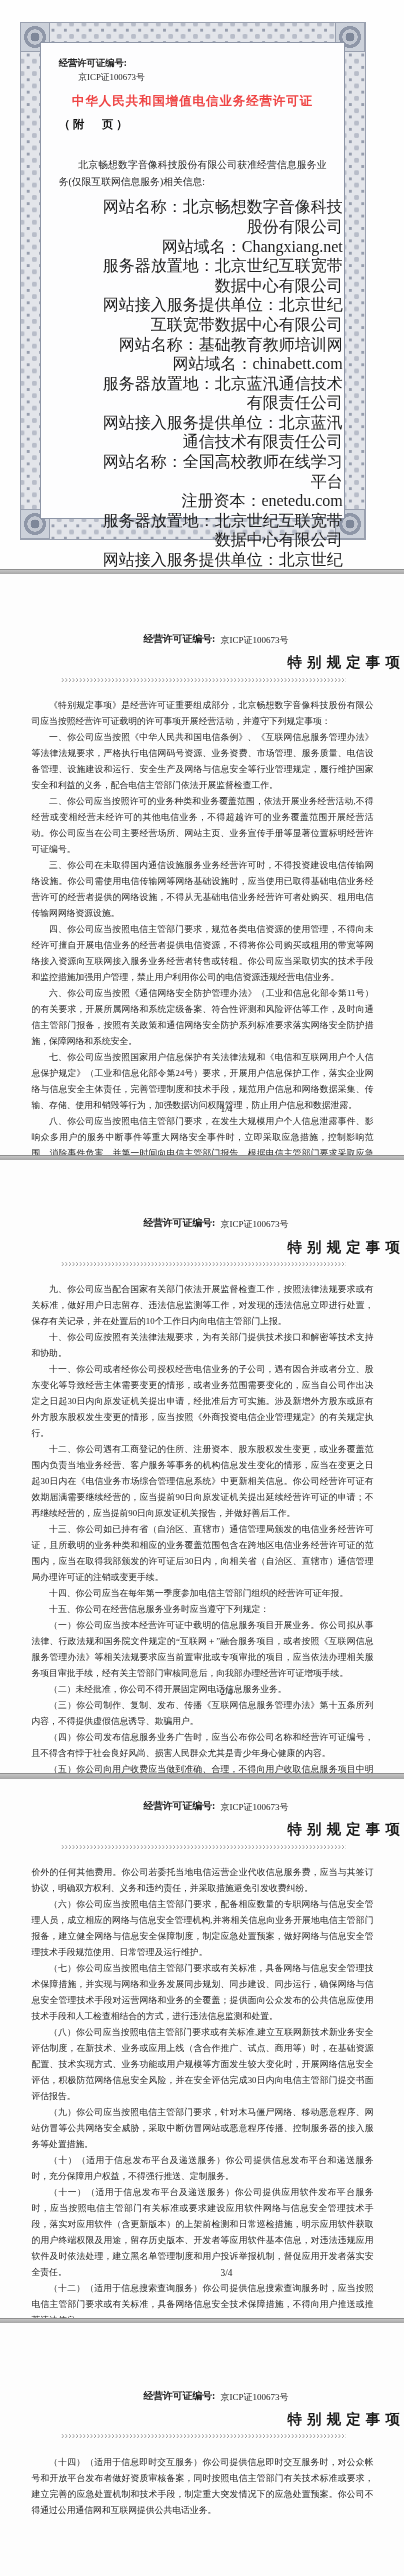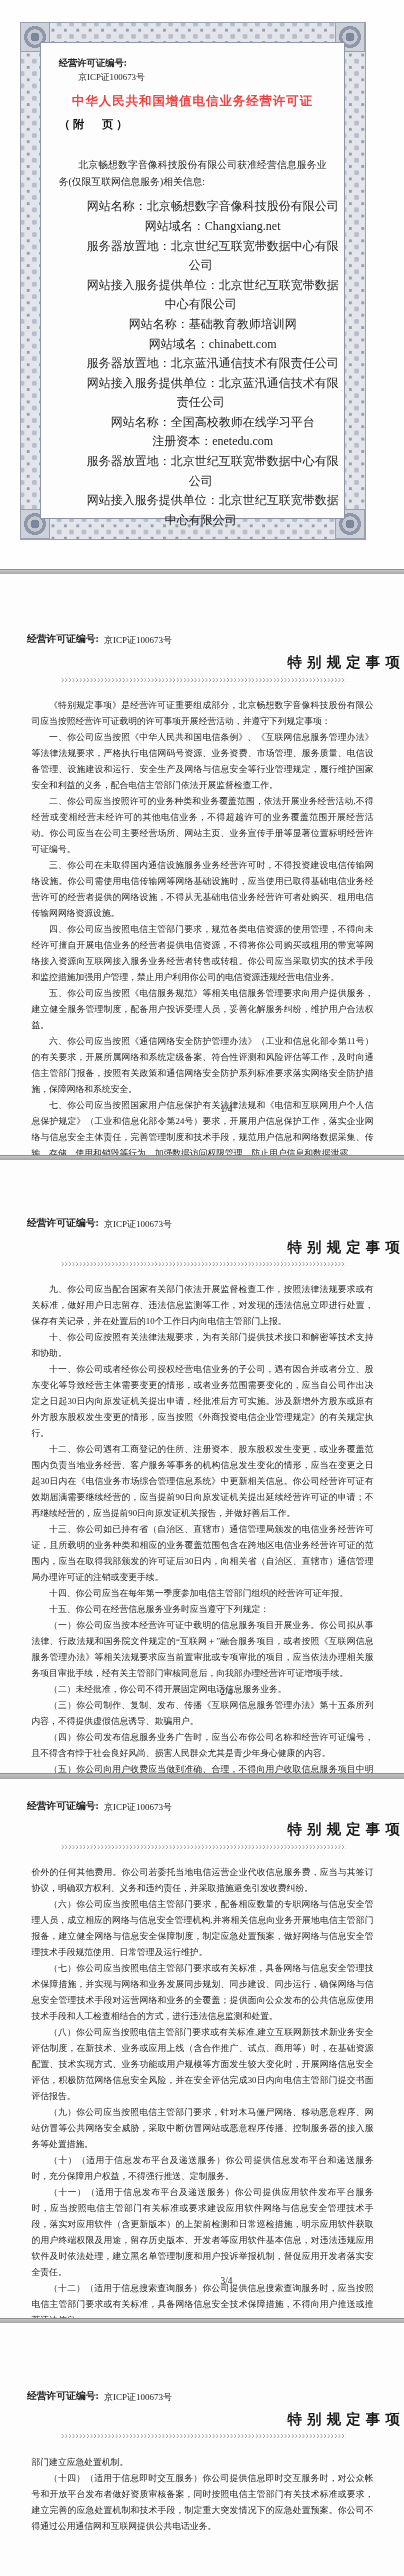--- a/index.html
+++ b/index.html
@@ -33,25 +33,25 @@
 
   .cert-no-label { margin:13.4px 0 0; font-size:9.3px; font-weight:bold; color:#232323; }
   .cert-no-value { margin:2.1px 0 0; padding-left:19.6px; font-size:8.8px; color:#232323; }
   .cert-title { margin:9.3px 0 0; text-align:center; font-size:12.4px; font-weight:bold;
     letter-spacing:1px; color:#ef4444; }
   .cert-subtitle { margin:7.2px 0 0; font-size:11.3px; font-weight:bold;
     letter-spacing:3.1px; color:#111; }
   .cert-intro { margin:24px 0 0; font-size:9.8px; line-height:17px; text-indent:2em;
     text-align:justify; color:#1d1d1d; }
   .cert-lines { width:284px; margin-top:7.2px; }
-  .cert-lines p { margin:0; font-size:12px; line-height:19.6px; text-indent:2em;
-    text-align:center; color:#1d1d1d; }
+  .cert-lines p { margin:0; font-size:16px; line-height:19.6px; text-indent:2em;
+    text-align:right; color:#1d1d1d; }
 
   
-  .doc-header { margin-left:27px; font-size:9.8px; font-weight:bold; color:#202020; }
+  .doc-header { margin-left:27px; font-size:9.8px; font-weight:bold; color:#202020;text-align:center; }
   .lic-num { font-weight:normal; font-size:9px; margin-left:5.2px; position:relative; top:1px; }
   .doc-title { margin:7.2px 0 0; text-align:right; font-size:14.4px; font-weight:bold;
     letter-spacing:5.2px; text-indent:5.2px; color:#1a1a1a; }
   .zigzag { width:286px; height:4.1px; margin:5.2px auto 0; opacity:.75;
     background-image:
       linear-gradient(135deg, rgba(0,0,0,0) 68%, #6e6e6e 70%, #6e6e6e 82%, rgba(0,0,0,0) 84%),
       linear-gradient(45deg,  rgba(0,0,0,0) 68%, #8a8a8a 70%, #8a8a8a 82%, rgba(0,0,0,0) 84%);
     background-size:3.6px 4.1px; }
   .doc-body { width:342px; margin:15.5px auto 0; font-size:8.8px; line-height:16px;
     text-align:justify; color:#1c1c1c; }
@@ -104,21 +104,20 @@
     <span>经营许可证编号:</span><span class="lic-num">京ICP证100673号</span>
   </div>
   <h2 class="doc-title">特别规定事项</h2>
   <div class="zigzag"></div>
   <div class="doc-body">
     <p>《特别规定事项》是经营许可证重要组成部分，北京畅想数字音像科技股份有限公司应当按照经营许可证载明的许可事项开展经营活动，并遵守下列规定事项：</p>
     <p>一、你公司应当按照《中华人民共和国电信条例》、《互联网信息服务管理办法》等法律法规要求，严格执行电信网码号资源、业务资费、市场管理、服务质量、电信设备管理、设施建设和运行、安全生产及网络与信息安全等行业管理规定，履行维护国家安全和利益的义务，配合电信主管部门依法开展监督检查工作。</p>
     <p>二、你公司应当按照许可的业务种类和业务覆盖范围，依法开展业务经营活动,不得经营或变相经营未经许可的其他电信业务，不得超越许可的业务覆盖范围开展经营活动。你公司应当在公司主要经营场所、网站主页、业务宣传手册等显著位置标明经营许可证编号。</p>
     <p>三、你公司在未取得国内通信设施服务业务经营许可时，不得投资建设电信传输网络设施。你公司需使用电信传输网等网络基础设施时，应当使用已取得基础电信业务经营许可的经营者提供的网络设施，不得从无基础电信业务经营许可者处购买、租用电信传输网网络资源设施。</p>
     <p>四、你公司应当按照电信主管部门要求，规范各类电信资源的使用管理，不得向未经许可擅自开展电信业务的经营者提供电信资源，不得将你公司购买或租用的带宽等网络接入资源向互联网接入服务业务经营者转售或转租。你公司应当采取切实的技术手段和监控措施加强用户管理，禁止用户利用你公司的电信资源违规经营电信业务。</p>
-    <p>五、你公司应当按照《电信服务规范》等相关电信服务管理要求向用户提供服务，建立健全服务管理制度，配备用户投诉受理人员，妥善化解服务纠纷，维护用户合法权益。</p>
     <p>六、你公司应当按照《通信网络安全防护管理办法》（工业和信息化部令第11号）的有关要求，开展所属网络和系统定级备案、符合性评测和风险评估等工作，及时向通信主管部门报备，按照有关政策和通信网络安全防护系列标准要求落实网络安全防护措施，保障网络和系统安全。</p>
     <p>七、你公司应当按照国家用户信息保护有关法律法规和《电信和互联网用户个人信息保护规定》（工业和信息化部令第24号）要求，开展用户信息保护工作，落实企业网络与信息安全主体责任，完善管理制度和技术手段，规范用户信息和网络数据采集、传输、存储、使用和销毁等行为，加强数据访问权限管理，防止用户信息和数据泄露。</p>
     <p>八、你公司应当按照电信主管部门要求，在发生大规模用户个人信息泄露事件、影响众多用户的服务中断事件等重大网络安全事件时，立即采取应急措施，控制影响范围，消除事件危害，并第一时间向电信主管部门报告，根据电信主管部门要求采取应急处置措施。</p>
   </div>
   <div class="page-num" style="bottom:41px">1/4</div>
 </section>
 
 <div class="page-divider"></div>
 
 <section class="page doc p3">
@@ -156,30 +155,29 @@
     <p class="cont">价外的任何其他费用。你公司若委托当地电信运营企业代收信息服务费，应当与其签订协议，明确双方权利、义务和违约责任，并采取措施避免引发收费纠纷。</p>
     <p>（六）你公司应当按照电信主管部门要求，配备相应数量的专职网络与信息安全管理人员，成立相应的网络与信息安全管理机构,并将相关信息向业务开展地电信主管部门报备，建立健全网络与信息安全保障制度，制定应急处置预案，做好网络与信息安全管理技术手段规范使用、日常管理及运行维护。</p>
     <p>（七）你公司应当按照电信主管部门要求或有关标准，具备网络与信息安全管理技术保障措施，并实现与网络和业务发展同步规划、同步建设、同步运行，确保网络与信息安全管理技术手段对运营网络和业务的全覆盖；提供面向公众发布的公共信息应使用技术手段和人工检查相结合的方式，进行违法信息监测和处置。</p>
     <p>（八）你公司应当按照电信主管部门要求或有关标准,建立互联网新技术新业务安全评估制度，在新技术、业务或应用上线（含合作推广、试点、商用等）时，在基础资源配置、技术实现方式、业务功能或用户规模等方面发生较大变化时，开展网络信息安全评估，积极防范网络信息安全风险，并在安全评估完成30日内向电信主管部门提交书面评估报告。</p>
     <p>（九）你公司应当按照电信主管部门要求，针对木马僵尸网络、移动恶意程序、网站仿冒等公共网络安全威胁，采取中断仿冒网站或恶意程序传播、控制服务器的接入服务等处置措施。</p>
     <p>（十）（适用于信息发布平台及递送服务）你公司提供信息发布平台和递送服务时，充分保障用户权益，不得强行推送、定制服务。</p>
     <p>（十一）（适用于信息发布平台及递送服务）你公司提供应用软件发布平台服务时，应当按照电信主管部门有关标准或要求建设应用软件网络与信息安全管理技术手段，落实对应用软件（含更新版本）的上架前检测和日常巡检措施，明示应用软件获取的用户终端权限及用途，留存历史版本、开发者等应用软件基本信息，对违法违规应用软件及时依法处理，建立黑名单管理制度和用户投诉举报机制，督促应用开发者落实安全责任。</p>
     <p>（十二）（适用于信息搜索查询服务）你公司提供信息搜索查询服务时，应当按照电信主管部门要求或有关标准，具备网络信息安全技术保障措施，不得向用户推送或推荐违法信息。</p>
     <p>（十三）（适用于信息社区平台服务）你公司提供信息社区平台服务时，对公众帐号和开放平台发布者做好资质审核备案，对违反国家相关法律法规或协议约定的，视情节采取警示、限制发布、暂停更新直至关闭账号等措施。你公司应依照有关法律规定，配合电信主管</p>
   </div>
-  <div class="page-num" style="bottom:32px">3/4</div>
+  <div class="page-num" style="bottom:40px">3/4</div>
 </section>
 
 <div class="page-divider"></div>
 
 <section class="page doc p5">
   <div class="doc-header">
     <span>经营许可证编号:</span><span class="lic-num">京ICP证100673号</span>
   </div>
   <h2 class="doc-title">特别规定事项</h2>
   <div class="zigzag"></div>
   <div class="doc-body">
-    <p class="cont">部门建立应急处置机制。</p>
     <p>（十四）（适用于信息即时交互服务）你公司提供信息即时交互服务时，对公众帐号和开放平台发布者做好资质审核备案，同时按照电信主管部门有关技术标准或要求，建立完善的应急处置机制和技术手段，制定重大突发情况下的应急处置预案。你公司不得通过公用通信网和互联网提供公共电话业务。</p>
   </div>
 
 </section>
 
 
 </body></html>

